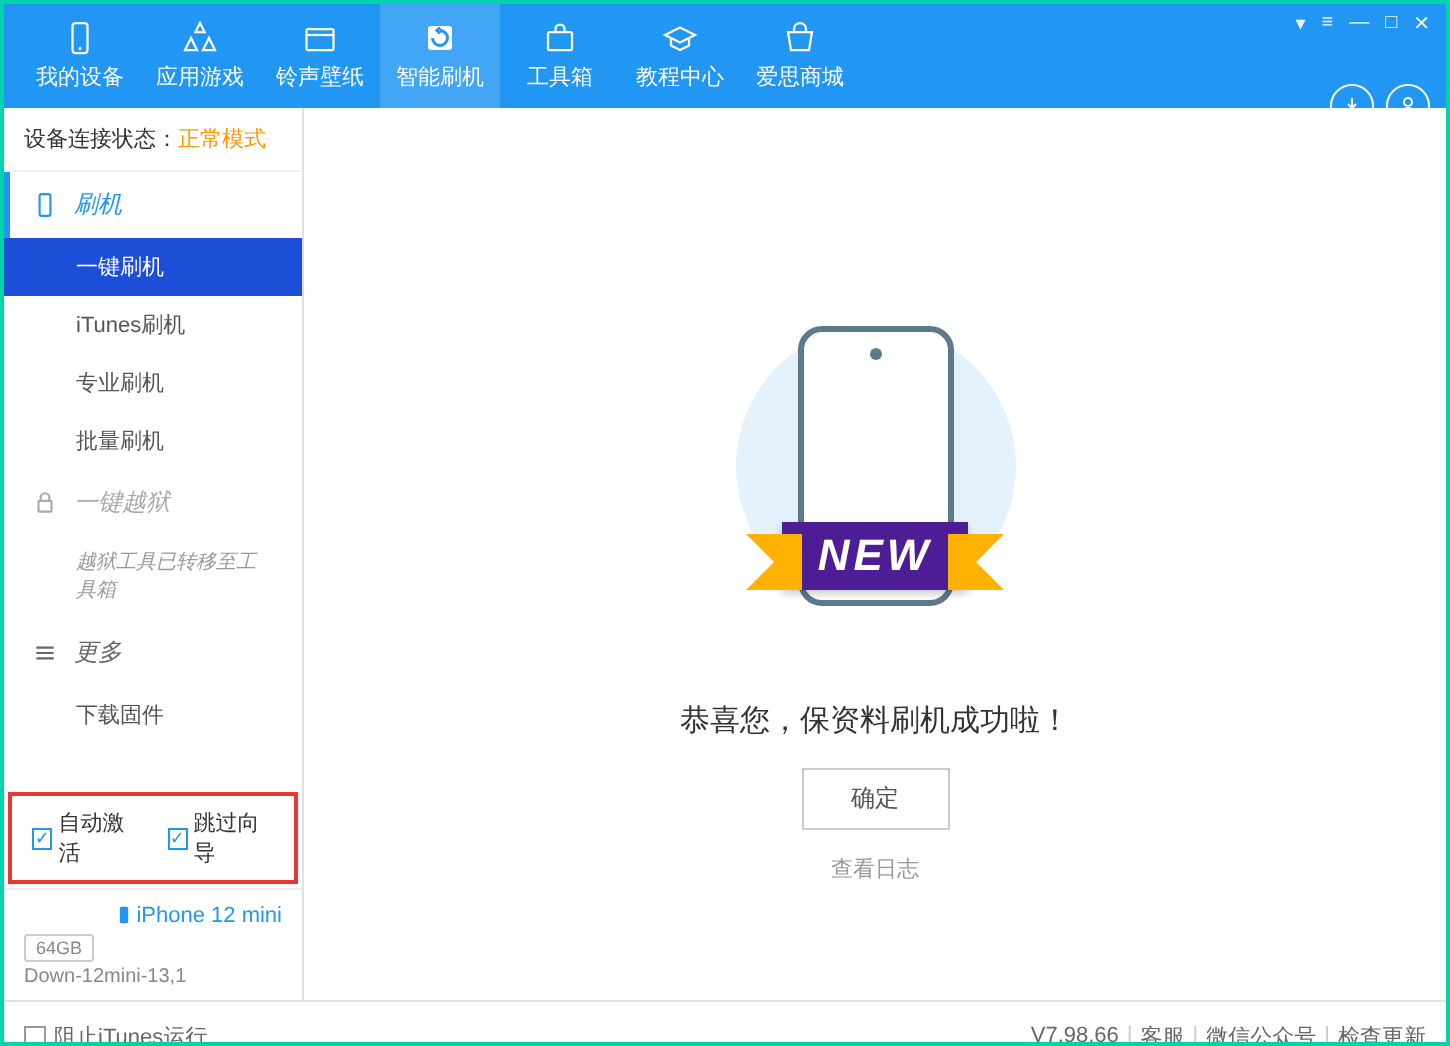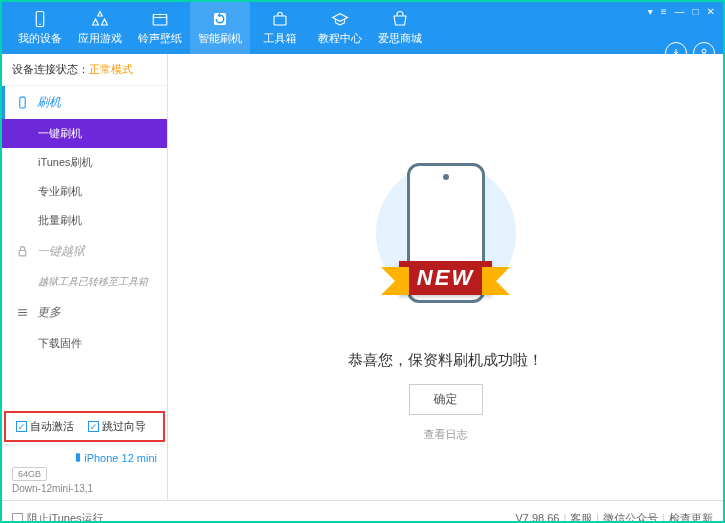--- a/index.html
+++ b/index.html
@@ -18,51 +18,51 @@
     .nav-icon { width: 18px; height: 18px; display: flex; align-items: center; justify-content: center; }
     .nav-icon svg { width: 18px; height: 18px; fill: #fff; }
     
     .header-right { position: absolute; right: 8px; top: 4px; display: flex; align-items: center; gap: 6px; color: #fff; }
     .win-btns { display: flex; gap: 8px; font-size: 10px; }
     .win-btn { cursor: pointer; opacity: 0.9; }
     .circle-btn { width: 22px; height: 22px; border: 1.5px solid #fff; border-radius: 50%; display: flex; align-items: center; justify-content: center; cursor: pointer; margin-top: 14px; }
     .circle-btn svg { width: 12px; height: 12px; fill: #fff; }
     
     .body-area { display: flex; height: 446px; }
-    .sidebar { width: 166px; border-right: 1px solid #e0e0e0; display: flex; flex-direction: column; }
+    .sidebar { width: 150px; border-right: 1px solid #e0e0e0; display: flex; flex-direction: column; }
     .dev-status { padding: 8px 10px; font-size: 11px; border-bottom: 1px solid #f0f0f0; }
     .dev-status-val { color: #ff9800; }
     
     .side-list { flex: 1; overflow-y: auto; }
     .side-group { display: flex; align-items: center; gap: 8px; padding: 8px 14px; color: #666; font-size: 12px; font-style: italic; }
     .side-group.blue { color: #2196f3; border-left: 3px solid #2196f3; padding-left: 11px; }
     .side-group.grey { color: #aaa; }
     .side-group svg { width: 13px; height: 13px; fill: currentColor; }
     .side-sub { padding: 7px 14px 7px 36px; font-size: 11px; color: #555; cursor: pointer; }
-    .side-sub.active { background: #6d28d9; color: #fff; }
+    .side-sub.active { background: #1d4ed8; color: #fff; }
     .side-sub.note { color: #999; font-size: 10px; line-height: 1.4; font-style: italic; }
     
     .checkbox-row { border: 2px solid #e53935; padding: 6px 10px; margin: 2px; display: flex; gap: 14px; font-size: 11px; }
     .chk { display: flex; align-items: center; gap: 3px; cursor: pointer; }
     .chk-box { width: 11px; height: 11px; border: 1px solid #2196f3; display: flex; align-items: center; justify-content: center; color: #2196f3; font-size: 9px; }
     
     .device-info { padding: 6px 10px; border-top: 1px solid #eee; }
     .dev-name { color: #2196f3; font-size: 11px; display: flex; align-items: center; gap: 1px; justify-content: flex-end; }
     .dev-name svg { width: 10px; height: 13px; fill: #2196f3; }
     .dev-badge { display: inline-block; border: 1px solid #ccc; border-radius: 2px; padding: 1px 5px; font-size: 9px; color: #888; margin-top: 3px; }
     .dev-id { font-size: 10px; color: #888; margin-top: 2px; }
     
     .main { flex: 1; display: flex; flex-direction: column; align-items: center; justify-content: center; padding-top: 20px; }
     .phone-illust { width: 180px; height: 200px; position: relative; display: flex; align-items: center; justify-content: center; }
     .phone-bg { width: 140px; height: 140px; background: #e3f2fd; border-radius: 50%; position: absolute; }
     .phone { width: 78px; height: 140px; background: #fff; border: 3px solid #5c7a8c; border-radius: 12px; position: relative; z-index: 1; }
     .phone::before { content: ''; position: absolute; top: 8px; left: 50%; transform: translateX(-50%); width: 6px; height: 6px; background: #5c7a8c; border-radius: 50%; }
     .phone::after { content: ''; position: absolute; bottom: 6px; left: 50%; transform: translateX(-50%); width: 20px; height: 3px; background: #5c7a8c; border-radius: 2px; }
     .ribbon { position: absolute; z-index: 2; bottom: 38px; }
-    .ribbon-body { background: #b91c1c; color: #fff; font-weight: bold; font-size: 22px; padding: 4px 18px; font-style: italic; letter-spacing: 2px; box-shadow: 0 2px 4px rgba(0,0,0,0.2); position: relative; }
+    .ribbon-body { background: #4c1d95; color: #fff; font-weight: bold; font-size: 22px; padding: 4px 18px; font-style: italic; letter-spacing: 2px; box-shadow: 0 2px 4px rgba(0,0,0,0.2); position: relative; }
     .ribbon-body::before, .ribbon-body::after { content: ''; position: absolute; top: 6px; width: 0; height: 0; border: 14px solid #ffb300; }
     .ribbon-body::before { left: -18px; border-left-color: transparent; }
     .ribbon-body::after { right: -18px; border-right-color: transparent; }
     
     .success-text { font-size: 15px; color: #333; margin-top: 18px; }
     .ok-btn { margin-top: 14px; padding: 6px 24px; border: 1px solid #ccc; background: #fff; cursor: pointer; font-size: 12px; color: #555; }
     .log-link { margin-top: 12px; color: #999; font-size: 11px; cursor: pointer; }
     
     .footer { height: 35px; border-top: 1px solid #e0e0e0; display: flex; align-items: center; padding: 0 10px; font-size: 11px; color: #666; justify-content: space-between; }
     .footer-left { display: flex; align-items: center; gap: 4px; }

